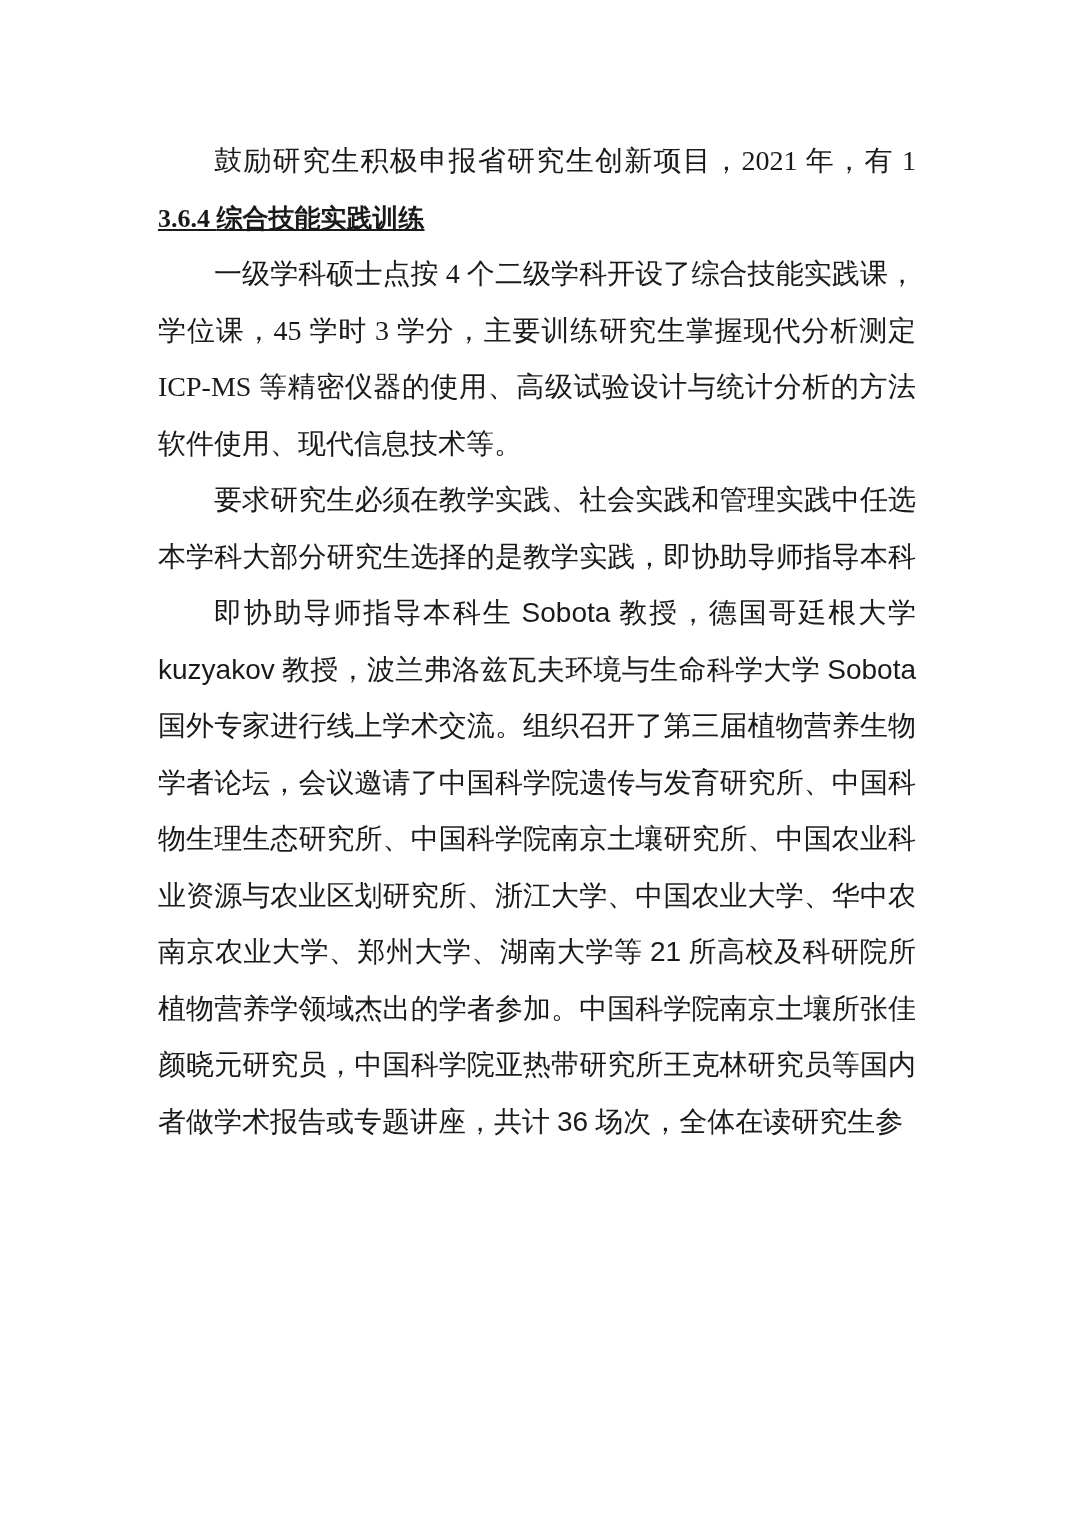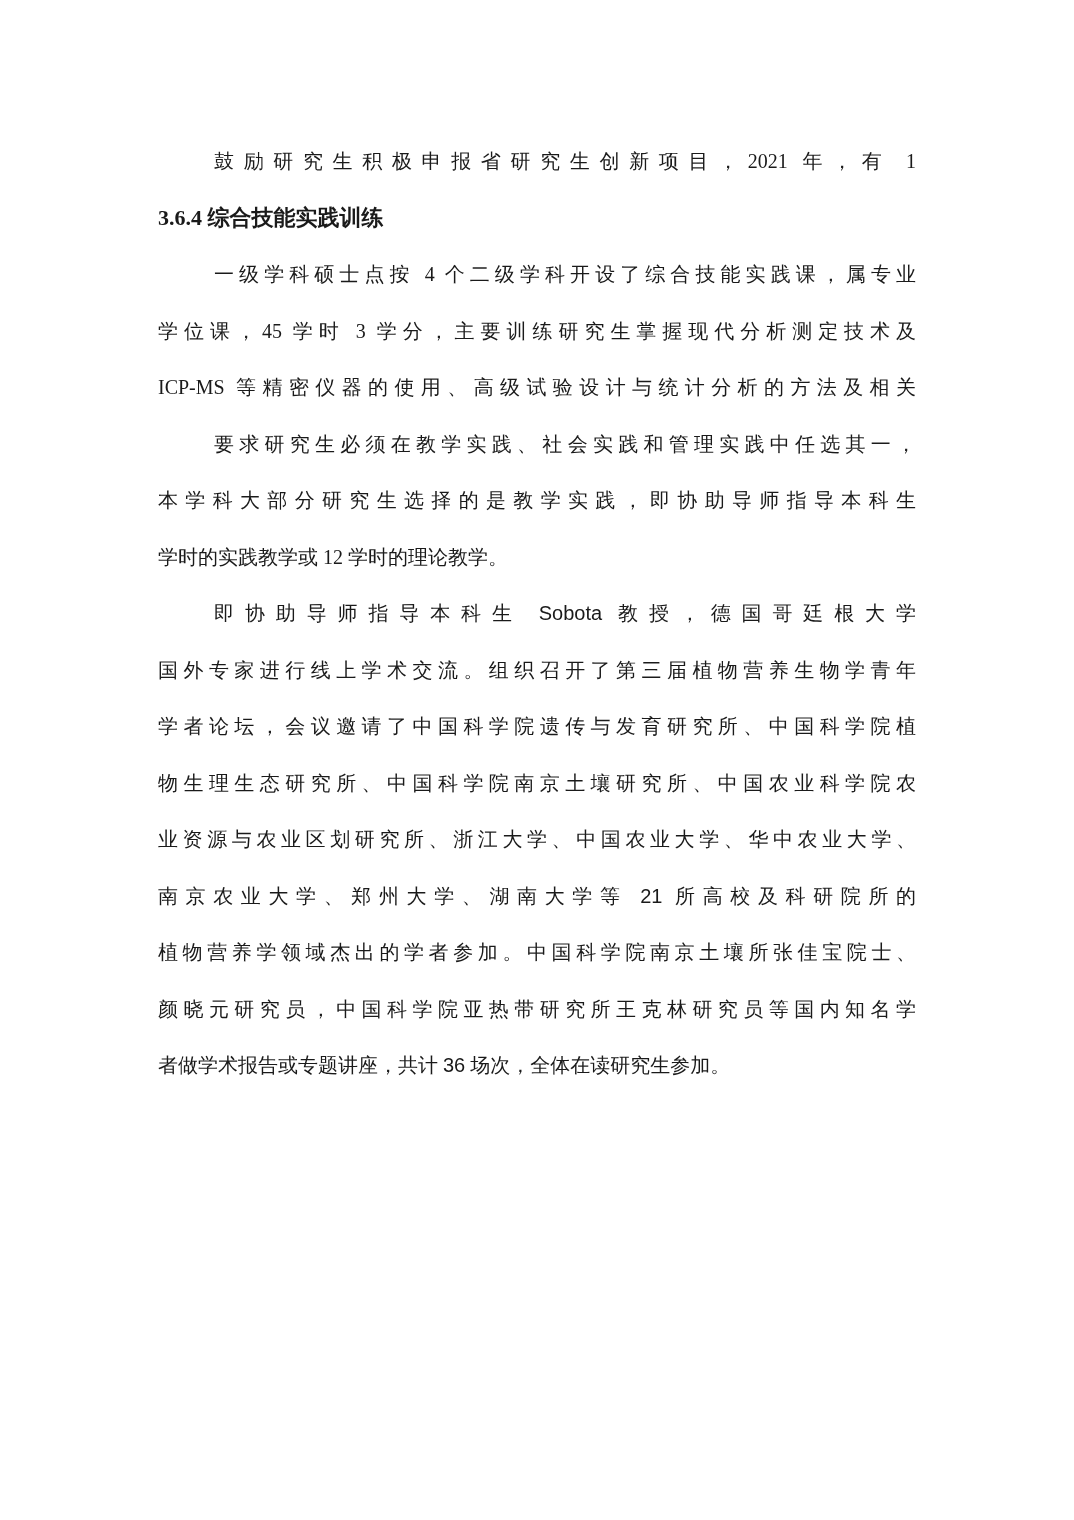--- a/index.html
+++ b/index.html
@@ -16,38 +16,39 @@
     font-family: "Liberation Serif", serif;
   }
   .doc-body {
     position: absolute;
     left: 158px;
     top: 133px;
     width: 758px;
   }
   .line {
     font-family: "Liberation Serif", serif;
-    font-size: 20px;
+    font-size: 28px;
     line-height: 56.5px;
     height: 56.5px;
     color: #1a1a1a;
     text-align: left;
     overflow: hidden;
   }
   .line.justify {
     text-align: justify;
     text-align-last: justify;
   }
   .line.indent {
     text-indent: 56px;
   }
   .line.heading {
     font-family: "Liberation Sans", sans-serif;
     font-weight: 700;
-    font-size: 22px;
+    font-size: 26px;
+    text-decoration: underline;
   }
   .seg-num {
     font-family: "Liberation Serif", serif;
   }
   .seg-sans {
     font-family: "Liberation Sans", sans-serif;
     text-align: center;
   }
   .seg-hnum {
     font-family: "Liberation Serif", serif;
@@ -57,24 +58,25 @@
 </head>
 <body>
 
 <div class="page" style="background: rgb(255, 255, 255);">
   <div class="doc-body" id="doc-body" style="color: rgb(26, 26, 26);">
       <div class="line indent justify"><span>鼓励研究生积极申报省研究生创新项目，</span><span class="seg-num">2021</span><span> 年，有 </span><span class="seg-num">1</span></div>
       <div class="line heading"><span class="seg-hnum">3.6.4 </span><span>综合技能实践训练</span></div>
       <div class="line indent justify"><span>一级学科硕士点按 </span><span class="seg-num">4</span><span> 个二级学科开设了综合技能实践课，属专业</span></div>
       <div class="line justify"><span>学位课，</span><span class="seg-num">45</span><span> 学时 </span><span class="seg-num">3</span><span> 学分，主要训练研究生掌握现代分析测定技术及</span></div>
       <div class="line justify"><span class="seg-num">ICP-MS</span><span> 等精密仪器的使用、高级试验设计与统计分析的方法及相关</span></div>
+      <div class="line"><span>软件使用、现代信息技术等。</span></div>
       <div class="line indent justify"><span>要求研究生必须在教学实践、社会实践和管理实践中任选其一，</span></div>
       <div class="line justify"><span>本学科大部分研究生选择的是教学实践，即协助导师指导本科生 </span></div>
-      <div class="line"><span>学时的实践教学或 </span><span class="seg-num">12</span><span> 学时的理论教学。</span></div>
       <div class="line indent justify"><span>即协助导师指导本科生 </span><span class="seg-sans">Sobota</span><span> 教授，德国哥廷根大学 </span></div>
+      <div class="line justify"><span class="seg-sans">kuzyakov</span><span> 教授，波兰弗洛兹瓦夫环境与生命科学大学 </span><span class="seg-sans">Sobota</span></div>
       <div class="line justify"><span>国外专家进行线上学术交流。组织召开了第三届植物营养生物学青年</span></div>
       <div class="line justify"><span>学者论坛，会议邀请了中国科学院遗传与发育研究所、中国科学院植</span></div>
       <div class="line justify"><span>物生理生态研究所、中国科学院南京土壤研究所、中国农业科学院农</span></div>
       <div class="line justify"><span>业资源与农业区划研究所、浙江大学、中国农业大学、华中农业大学、</span></div>
       <div class="line justify"><span>南京农业大学、郑州大学、湖南大学等 </span><span class="seg-sans">21</span><span> 所高校及科研院所的 </span></div>
       <div class="line justify"><span>植物营养学领域杰出的学者参加。中国科学院南京土壤所张佳宝院士、</span></div>
       <div class="line justify"><span>颜晓元研究员，中国科学院亚热带研究所王克林研究员等国内知名学</span></div>
       <div class="line"><span>者做学术报告或专题讲座，共计 </span><span class="seg-sans">36</span><span> 场次，全体在读研究生参加。</span></div>
     </div>
 </div>

